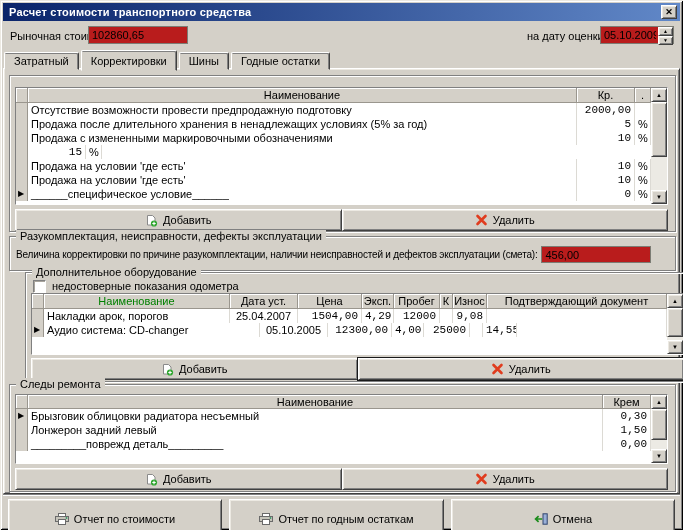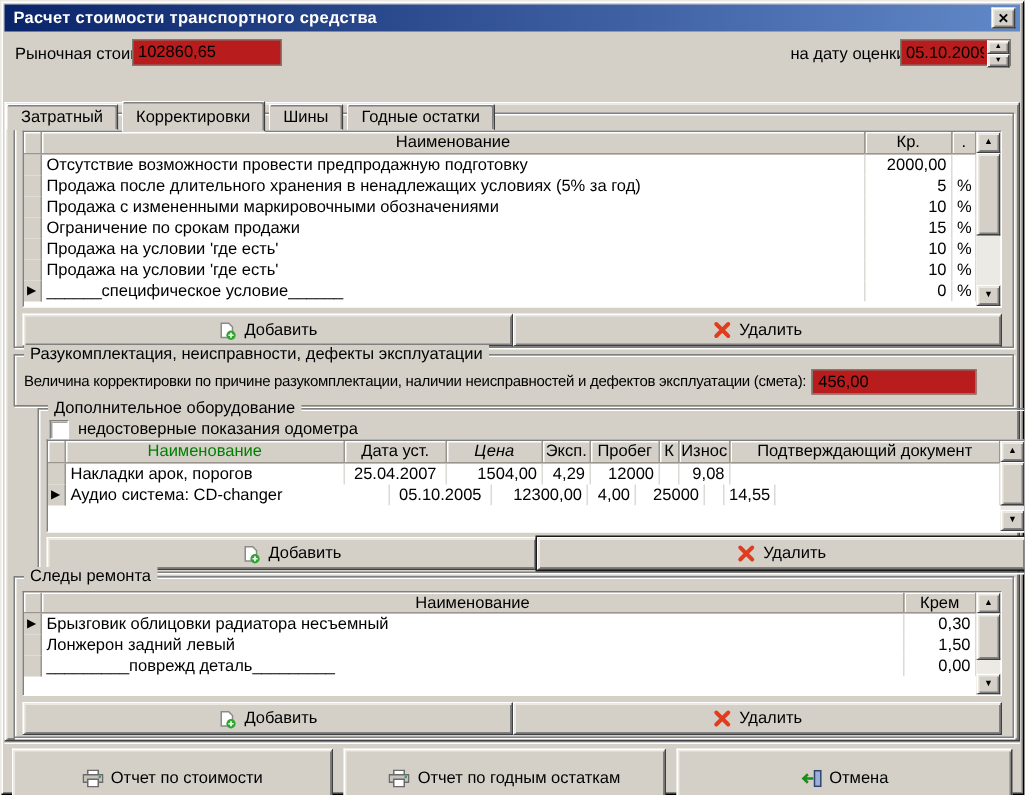--- a/index.html
+++ b/index.html
@@ -15,42 +15,42 @@
 
   .titlebar { position:absolute; left:3px; top:3px; width:677px; height:18px;
               background:linear-gradient(90deg,#0a246a,#6188c8);
               display:flex; align-items:center; padding:0 3px 0 6px; }
   .titlebar .t { color:#fff; font-weight:bold; flex:1; letter-spacing:.2px; white-space:nowrap; }
   .close-btn { width:16px; height:14px; font-size:9px; line-height:12px; text-align:center; font-weight:bold; cursor:default; }
 
   .lbl { position:absolute; white-space:nowrap; }
   .edit { background:#b91c1c; border:1px solid #7c7c74; padding:1px 3px; font:11px "Liberation Sans",sans-serif; }
 
-  .tabs { position:absolute; left:4px; top:66px; height:21px; display:flex; align-items:flex-end; z-index:6;justify-content:center; }
+  .tabs { position:absolute; left:4px; top:49px; height:21px; display:flex; align-items:flex-end; z-index:6;justify-content:center; }
   .tab { height:18px; padding:2px 9px 0; background:#d4d0c8; border:1px solid; border-color:#fff #404040 #d4d0c8 #fff;
          box-shadow: inset -1px 1px 0 #808080; border-radius:2px 2px 0 0; margin-right:2px; white-space:nowrap; }
   .tab.active { height:21px; padding-top:4px; position:relative; z-index:7; margin-bottom:-1px; }
 
   .panel { position:absolute; left:3px; top:68px; width:677px; height:426px; z-index:1; }
 
   .group { position:absolute; border:1px solid #808080; box-shadow: inset 1px 1px 0 #fff, 1px 1px 0 #fff; }
   .gtitle { position:absolute; top:-7px; left:6px; background:#d4d0c8; padding:0 4px; white-space:nowrap; }
 
   .grid { position:absolute; background:#fff; border:1px solid; border-color:#808080 #ffffff #ffffff #808080; overflow:hidden; }
   .gbody { position:absolute; left:0; top:0; right:16px; bottom:0; display:flex; flex-direction:column; overflow:hidden; }
   .ghead { display:flex; height:15px; background:#d4d0c8; flex:none; }
   .hc { border-right:1px solid #9a968e; border-bottom:1px solid #9a968e;
         box-shadow: inset 1px 1px 0 #fff; display:flex; align-items:center; justify-content:center;
         white-space:nowrap; overflow:hidden; }
   .hc.green { color:#008000; }
   .grow { display:flex; height:14px; flex:none; }
   .c { border-right:1px solid #dcdad4; padding:0 3px; line-height:14px; white-space:nowrap; overflow:hidden; }
   .ind { width:12px; flex:none; background:#d4d0c8; border-right:1px solid #9a968e; position:relative; padding:0; }
   .marker { position:absolute; left:2px; top:2px; font-size:8px; line-height:10px; }
-  .num { text-align:right; }
+  .num { text-align:right;font-family:Liberation Mono, monospace; }
   .ctr { text-align:center; }
 
   .vscroll { position:absolute; top:0; right:0; bottom:0; width:16px; background:#eceae4; display:flex; flex-direction:column; }
   .sbtn { height:14px; flex:none; font-size:6px; line-height:13px; text-align:center; color:#000; }
   .track { flex:1; position:relative; }
   .thumb { position:absolute; left:0; right:0; }
 
   .btnrow { position:absolute; display:flex; }
   .btn { display:flex; align-items:center; justify-content:center; gap:5px; height:22px; cursor:default; white-space:nowrap; }
   .btn.focused { outline:1px solid #1a1a1a; outline-offset:-0px; }
@@ -126,21 +126,20 @@
             <div class="c" style="width:16px;">%</div>
           </div>
           <div class="grow">
             <div class="c ind"></div>
             <div class="c" style="flex:1;">Продажа с измененными маркировочными обозначениями</div>
             <div class="c num" style="width:58px;">10</div>
             <div class="c" style="width:16px;">%</div>
           </div>
           <div class="grow">
             <div class="c ind"></div>
-            <div class="c" style="flex:1;">Ограничение по срокам продажи</div>
             <div class="c num" style="width:58px;">15</div>
             <div class="c" style="width:16px;">%</div>
           </div>
           <div class="grow">
             <div class="c ind"></div>
             <div class="c" style="flex:1;">Продажа на условии 'где есть'</div>
             <div class="c num" style="width:58px;">10</div>
             <div class="c" style="width:16px;">%</div>
           </div>
           <div class="grow">
@@ -204,21 +203,21 @@
 
       <div class="cbbox" style="left:7px; top:7px;"></div>
       <span class="lbl" style="left:26px; top:7px;">недостоверные показания одометра</span>
 
       <div class="grid" style="left:5px; top:20px; width:653px; height:62px;">
         <div class="gbody">
           <div class="ghead">
             <div class="hc ind"></div>
             <div class="hc green" style="width:186px;">Наименование</div>
             <div class="hc" style="width:68px;">Дата уст.</div>
-            <div class="hc" style="width:64px;font-style:italic;">Цена</div>
+            <div class="hc" style="width:64px;">Цена</div>
             <div class="hc" style="width:32px;">Эксп.</div>
             <div class="hc" style="width:46px;">Пробег</div>
             <div class="hc" style="width:13px;">К</div>
             <div class="hc" style="width:34px;">Износ</div>
             <div class="hc" style="flex:1;">Подтверждающий документ</div>
           </div>
 
           <div class="grow">
             <div class="c ind"></div>
             <div class="c" style="width:186px;">Накладки арок, порогов</div>

